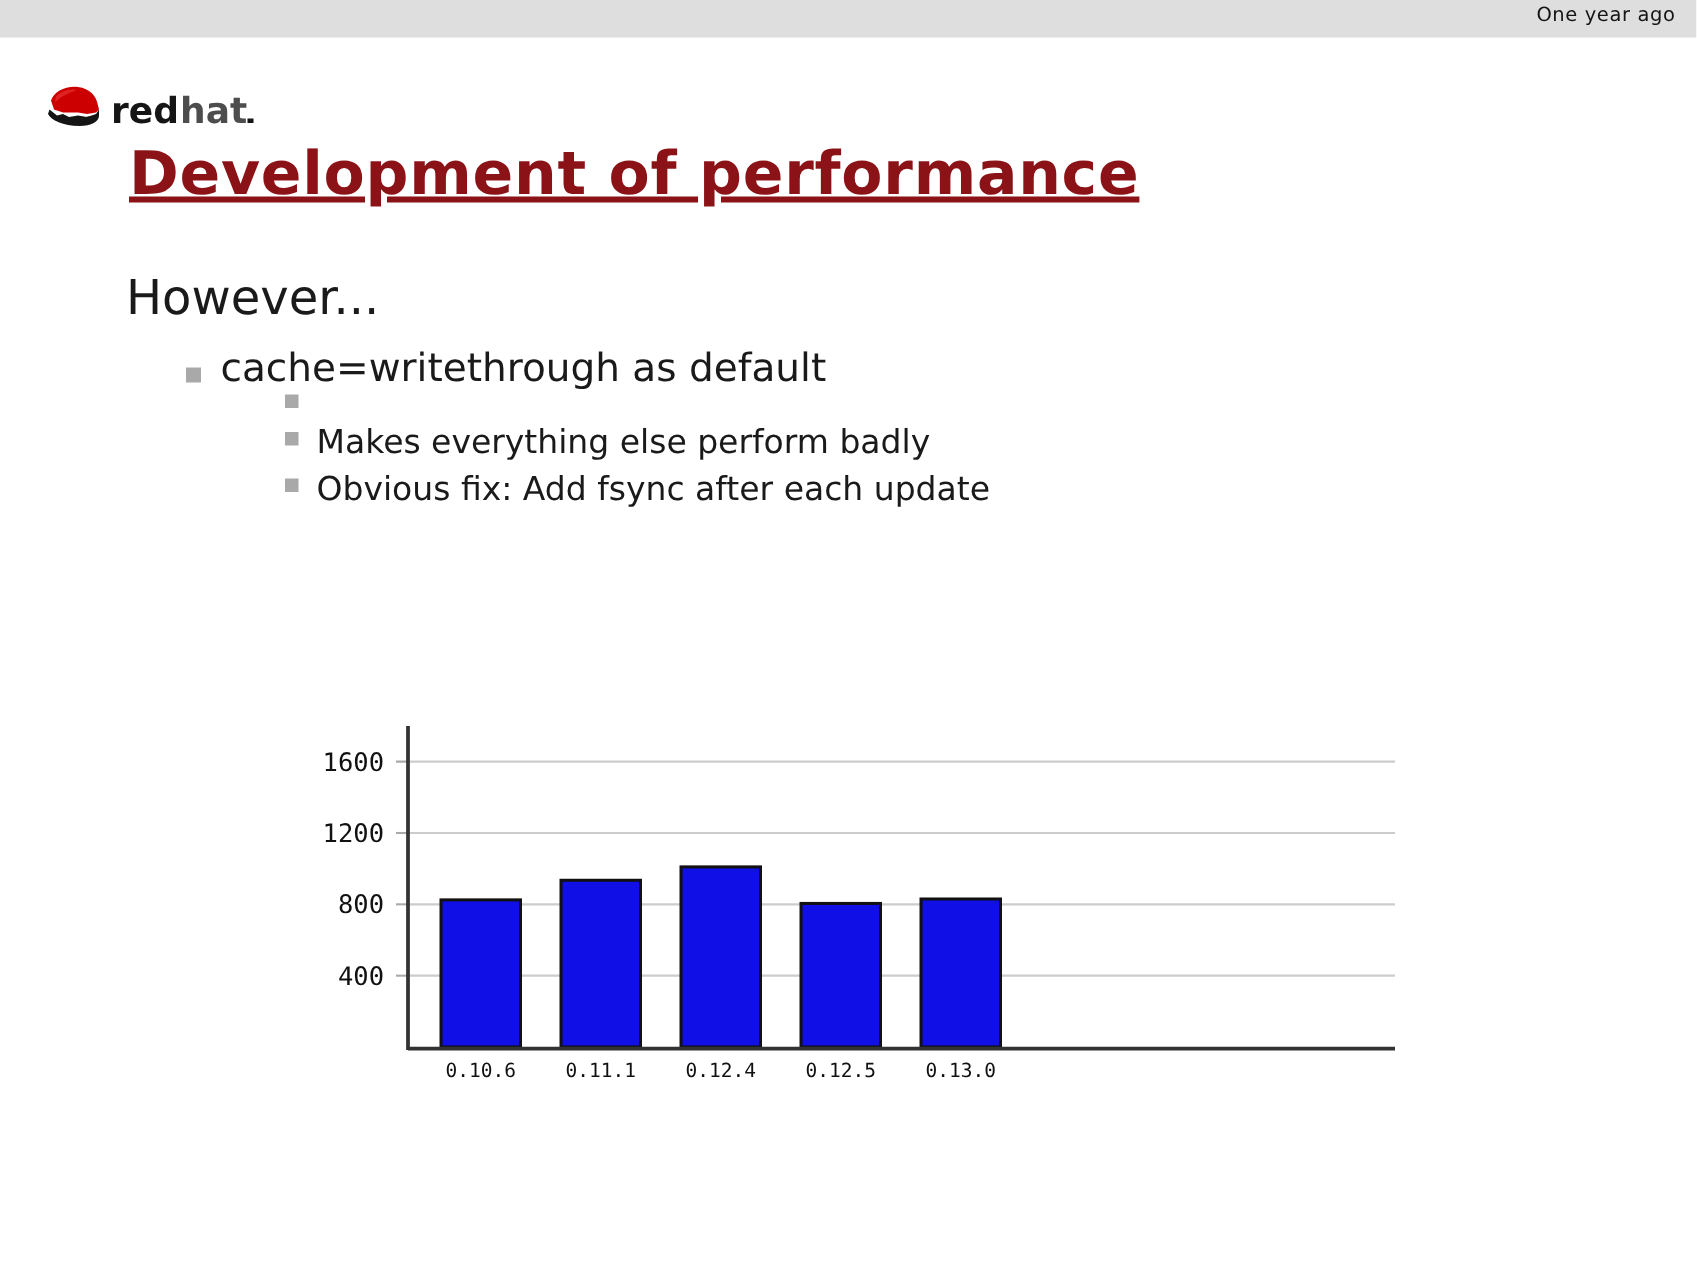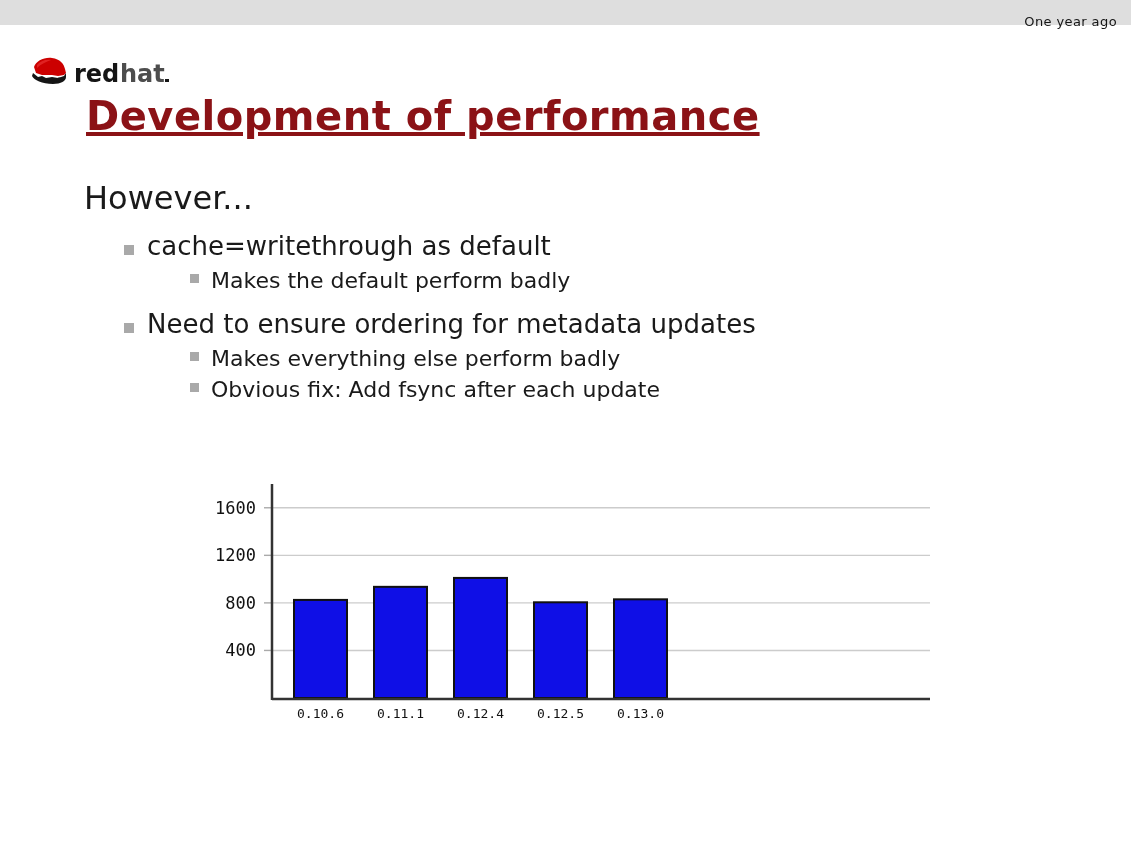--- a/index.html
+++ b/index.html
@@ -17,21 +17,21 @@
 
   
   .top-band {
     position: absolute;
     left: 0; top: 0;
     width: 1131px; height: 25px;
     background: #dedede;
   }
   .corner-note {
     position: absolute;
-    right: 14px; top: 14px;
+    right: 14px; top: 3px;
     font-size: 13px;
     color: #151515;
     letter-spacing: .4px;
     font-family: "DejaVu Sans", sans-serif;
   }
 
   
   .logo {
     position: absolute;
     left: 28px; top: 15px;
@@ -141,27 +141,22 @@
 
   <div class="lvl0">However...</div>
 
   <div class="lvl1">
     <span class="sq"></span>
     <span>cache=writethrough as default</span>
   </div>
 
   <div class="lvl2">
     <span class="sq"></span>
-    <span>Makes the default perform badly</span>
-  </div>
-
-  <div class="lvl1" style="margin-top:16px;">
-    <span class="sq"></span>
-    <span>Need to ensure ordering for metadata updates</span>
-  </div>
+  </div>
+
 
   <div class="lvl2">
     <span class="sq"></span>
     <span>Makes everything else perform badly</span>
   </div>
 
   <div class="lvl2">
     <span class="sq"></span>
     <span>Obvious fix: Add fsync after each update</span>
   </div>

